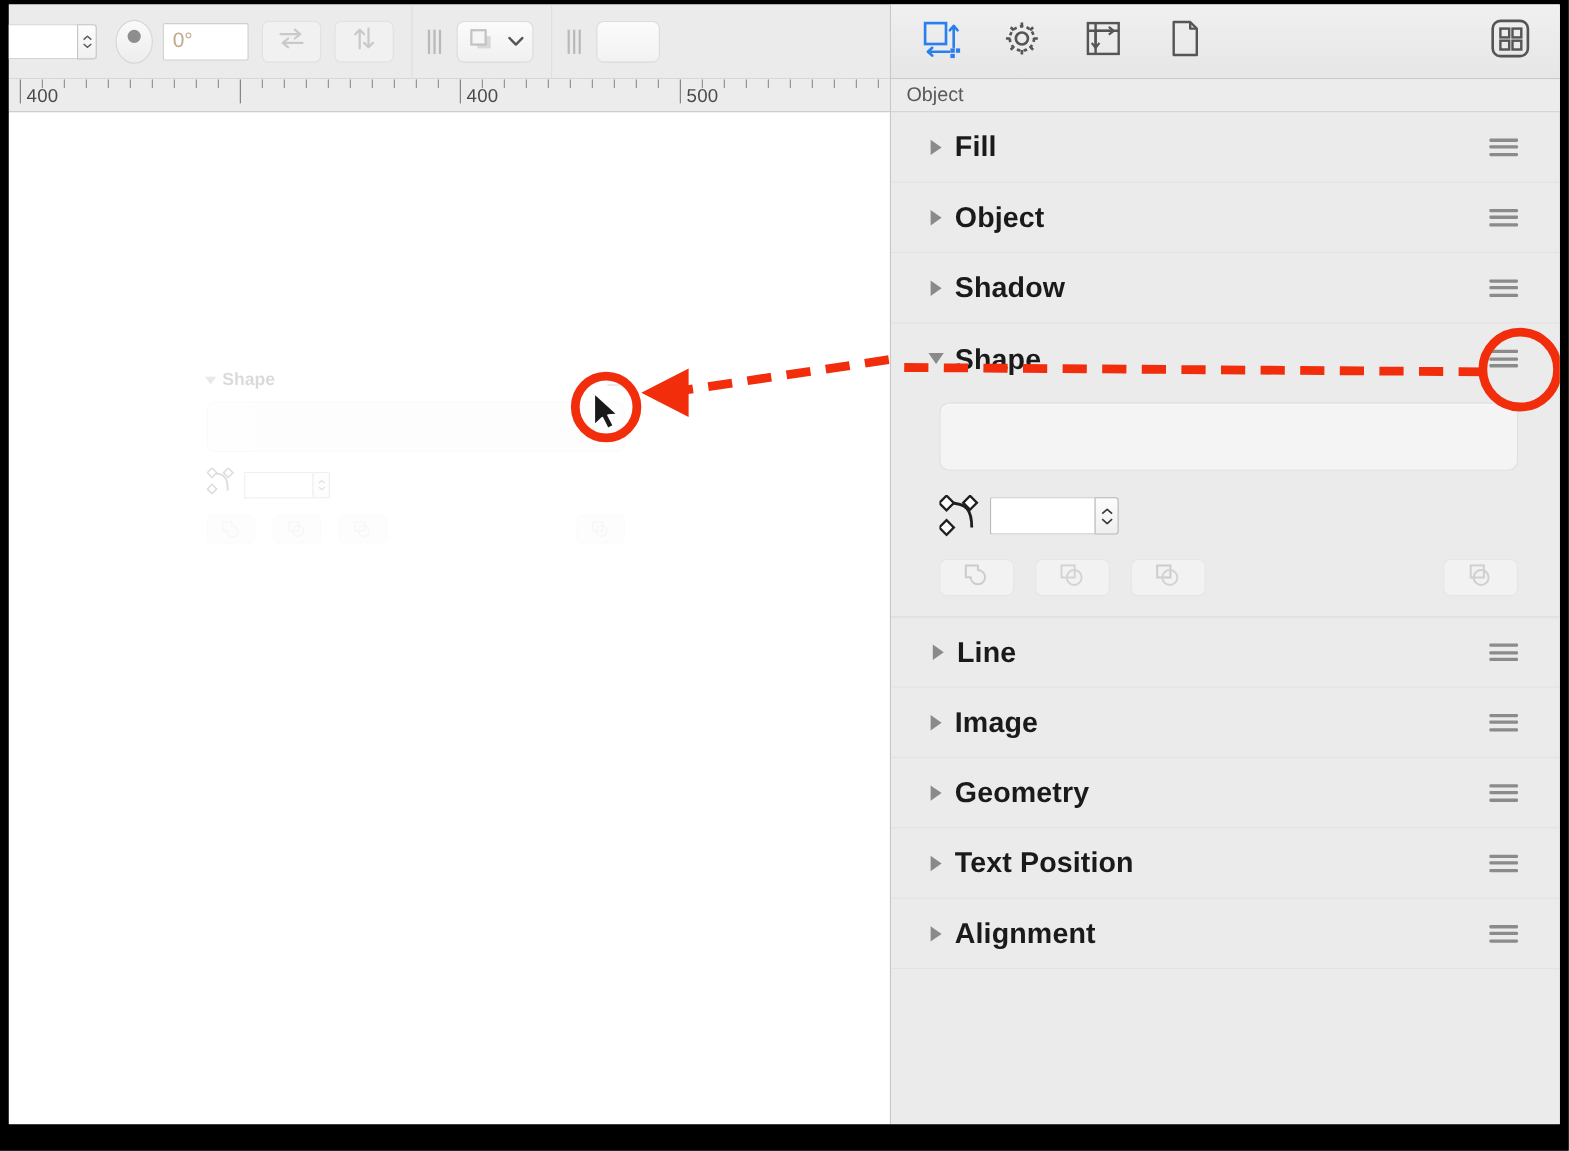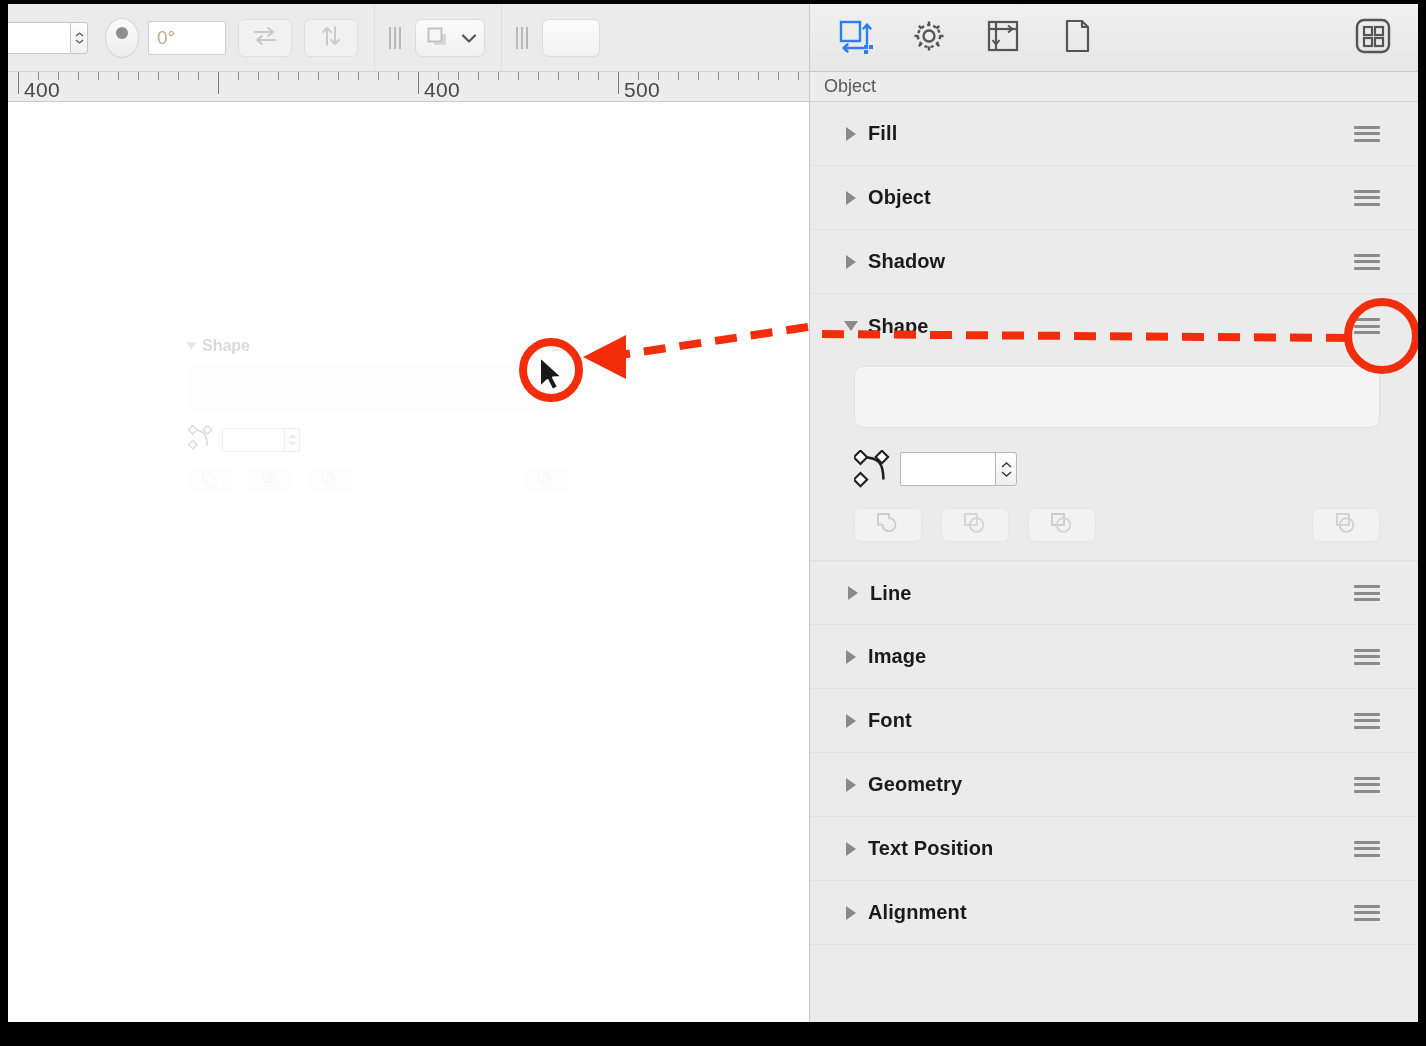--- a/index.html
+++ b/index.html
@@ -111,21 +111,21 @@
     width: 801px; height: 30px;
     background: #ececec;
     border-bottom: 1px solid #c9c9c9;
     overflow: hidden;
   }
   .ruler .tick { position: absolute; top: 0; width: 1px; background: #8d8d8d; }
   .ruler .tick.minor { height: 8px; }
   .ruler .tick.major { height: 22px; background: #7a7a7a; }
   .ruler .lbl {
     position: absolute; top: 6px;
-    font-size: 21px; color: #4a4a4a;
+    font-size: 17px; color: #4a4a4a;
     letter-spacing: .3px;
   }
 
   
   .canvas {
     position: absolute; left: 0; top: 99px;
     width: 801px; height: 919px;
     background: #ffffff;
   }
 
@@ -194,21 +194,21 @@
     position: relative;
   }
   .sec .tri {
     width: 0; height: 0;
     border-left: 10px solid #8a8a8a;
     border-top: 7px solid transparent;
     border-bottom: 7px solid transparent;
     margin-right: 12px;
   }
   .sec.open .tri { transform: rotate(90deg); }
-  .sec .name { font-size: 20px; font-weight: bold; color: #1a1a1a; letter-spacing: .1px; }
+  .sec .name { font-size: 26px; font-weight: bold; color: #1a1a1a; letter-spacing: .1px; }
   .sec .ham { margin-left: auto; }
 
   .ham { width: 26px; height: 16px; display: flex; flex-direction: column; justify-content: space-between; }
   .ham i { display: block; height: 3px; background: #8b8b8b; border-radius: 1px; }
   .ham.sm { width: 16px; height: 10px; }
   .ham.sm i { height: 2px; }
 
   
   .shape-body {
     padding: 8px 38px 18px 44px;
@@ -635,29 +635,20 @@
       <div class="sec">
         <span class="tri"></span>
         <span class="name">Image</span>
         <span class="ham">
             <i></i>
             <i></i>
             <i></i>
           </span>
       </div>
 
-      <div class="sec">
-        <span class="tri"></span>
-        <span class="name">Font</span>
-        <span class="ham">
-            <i></i>
-            <i></i>
-            <i></i>
-          </span>
-      </div>
 
       <div class="sec">
         <span class="tri"></span>
         <span class="name">Geometry</span>
         <span class="ham">
             <i></i>
             <i></i>
             <i></i>
           </span>
       </div>

